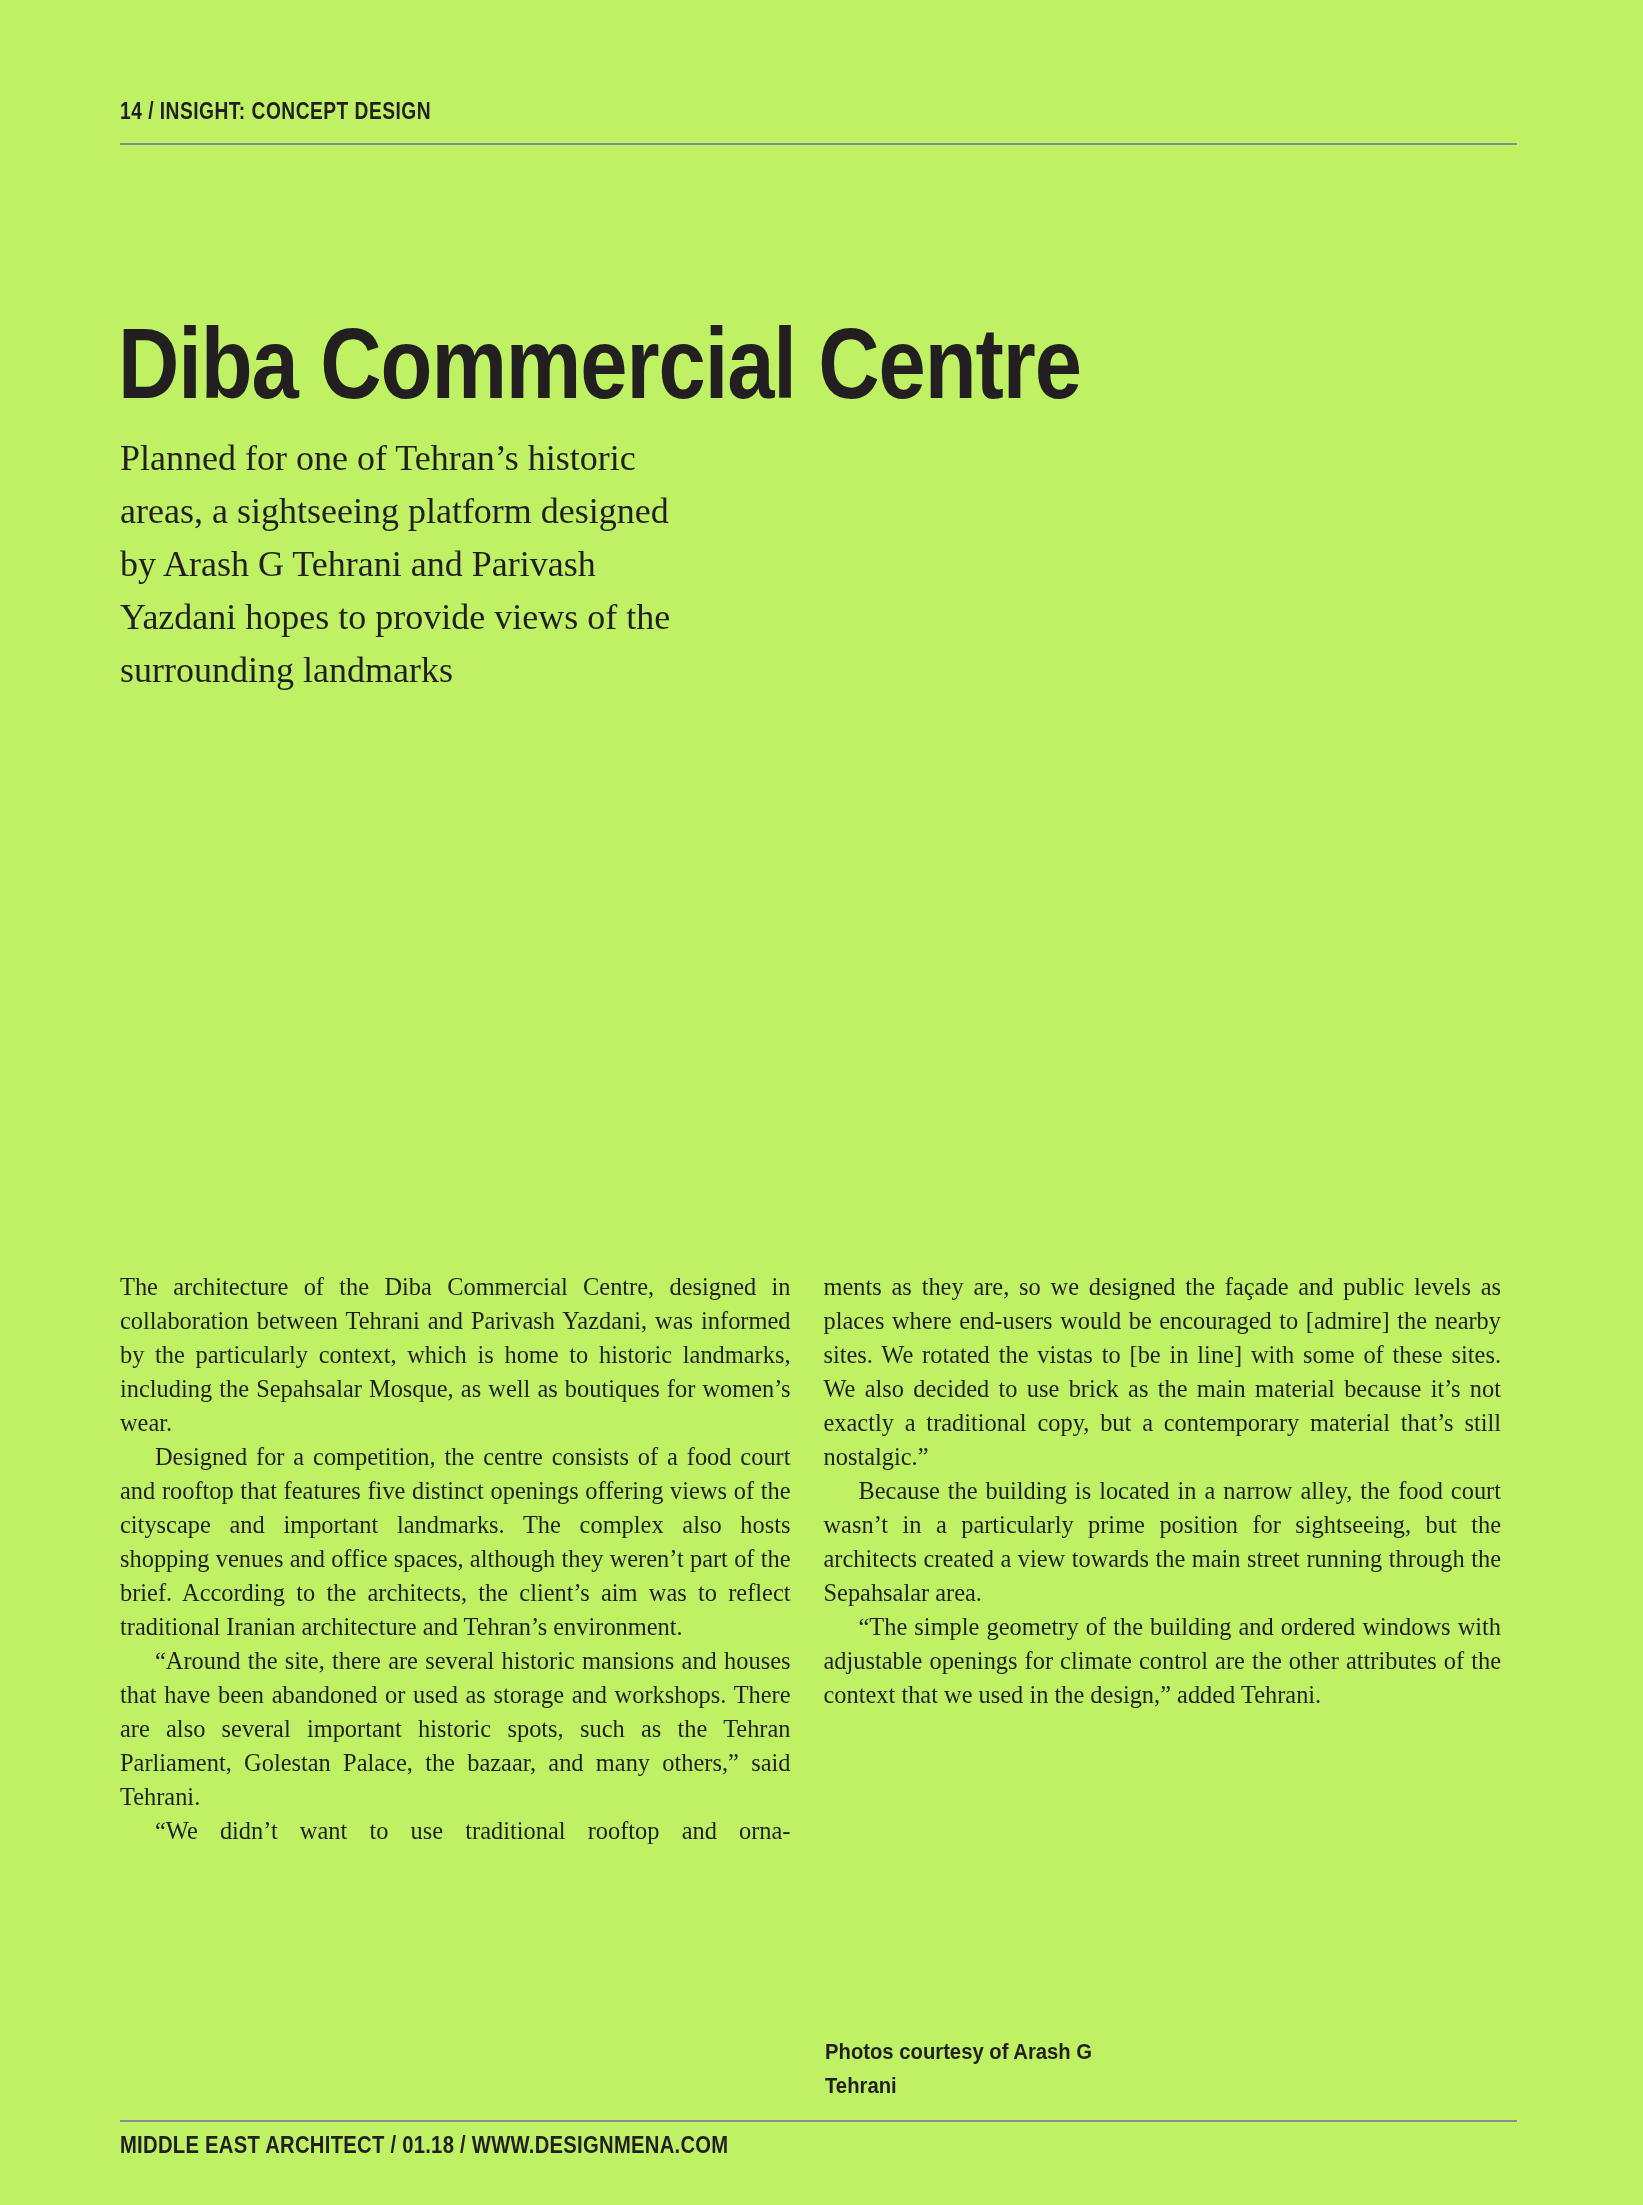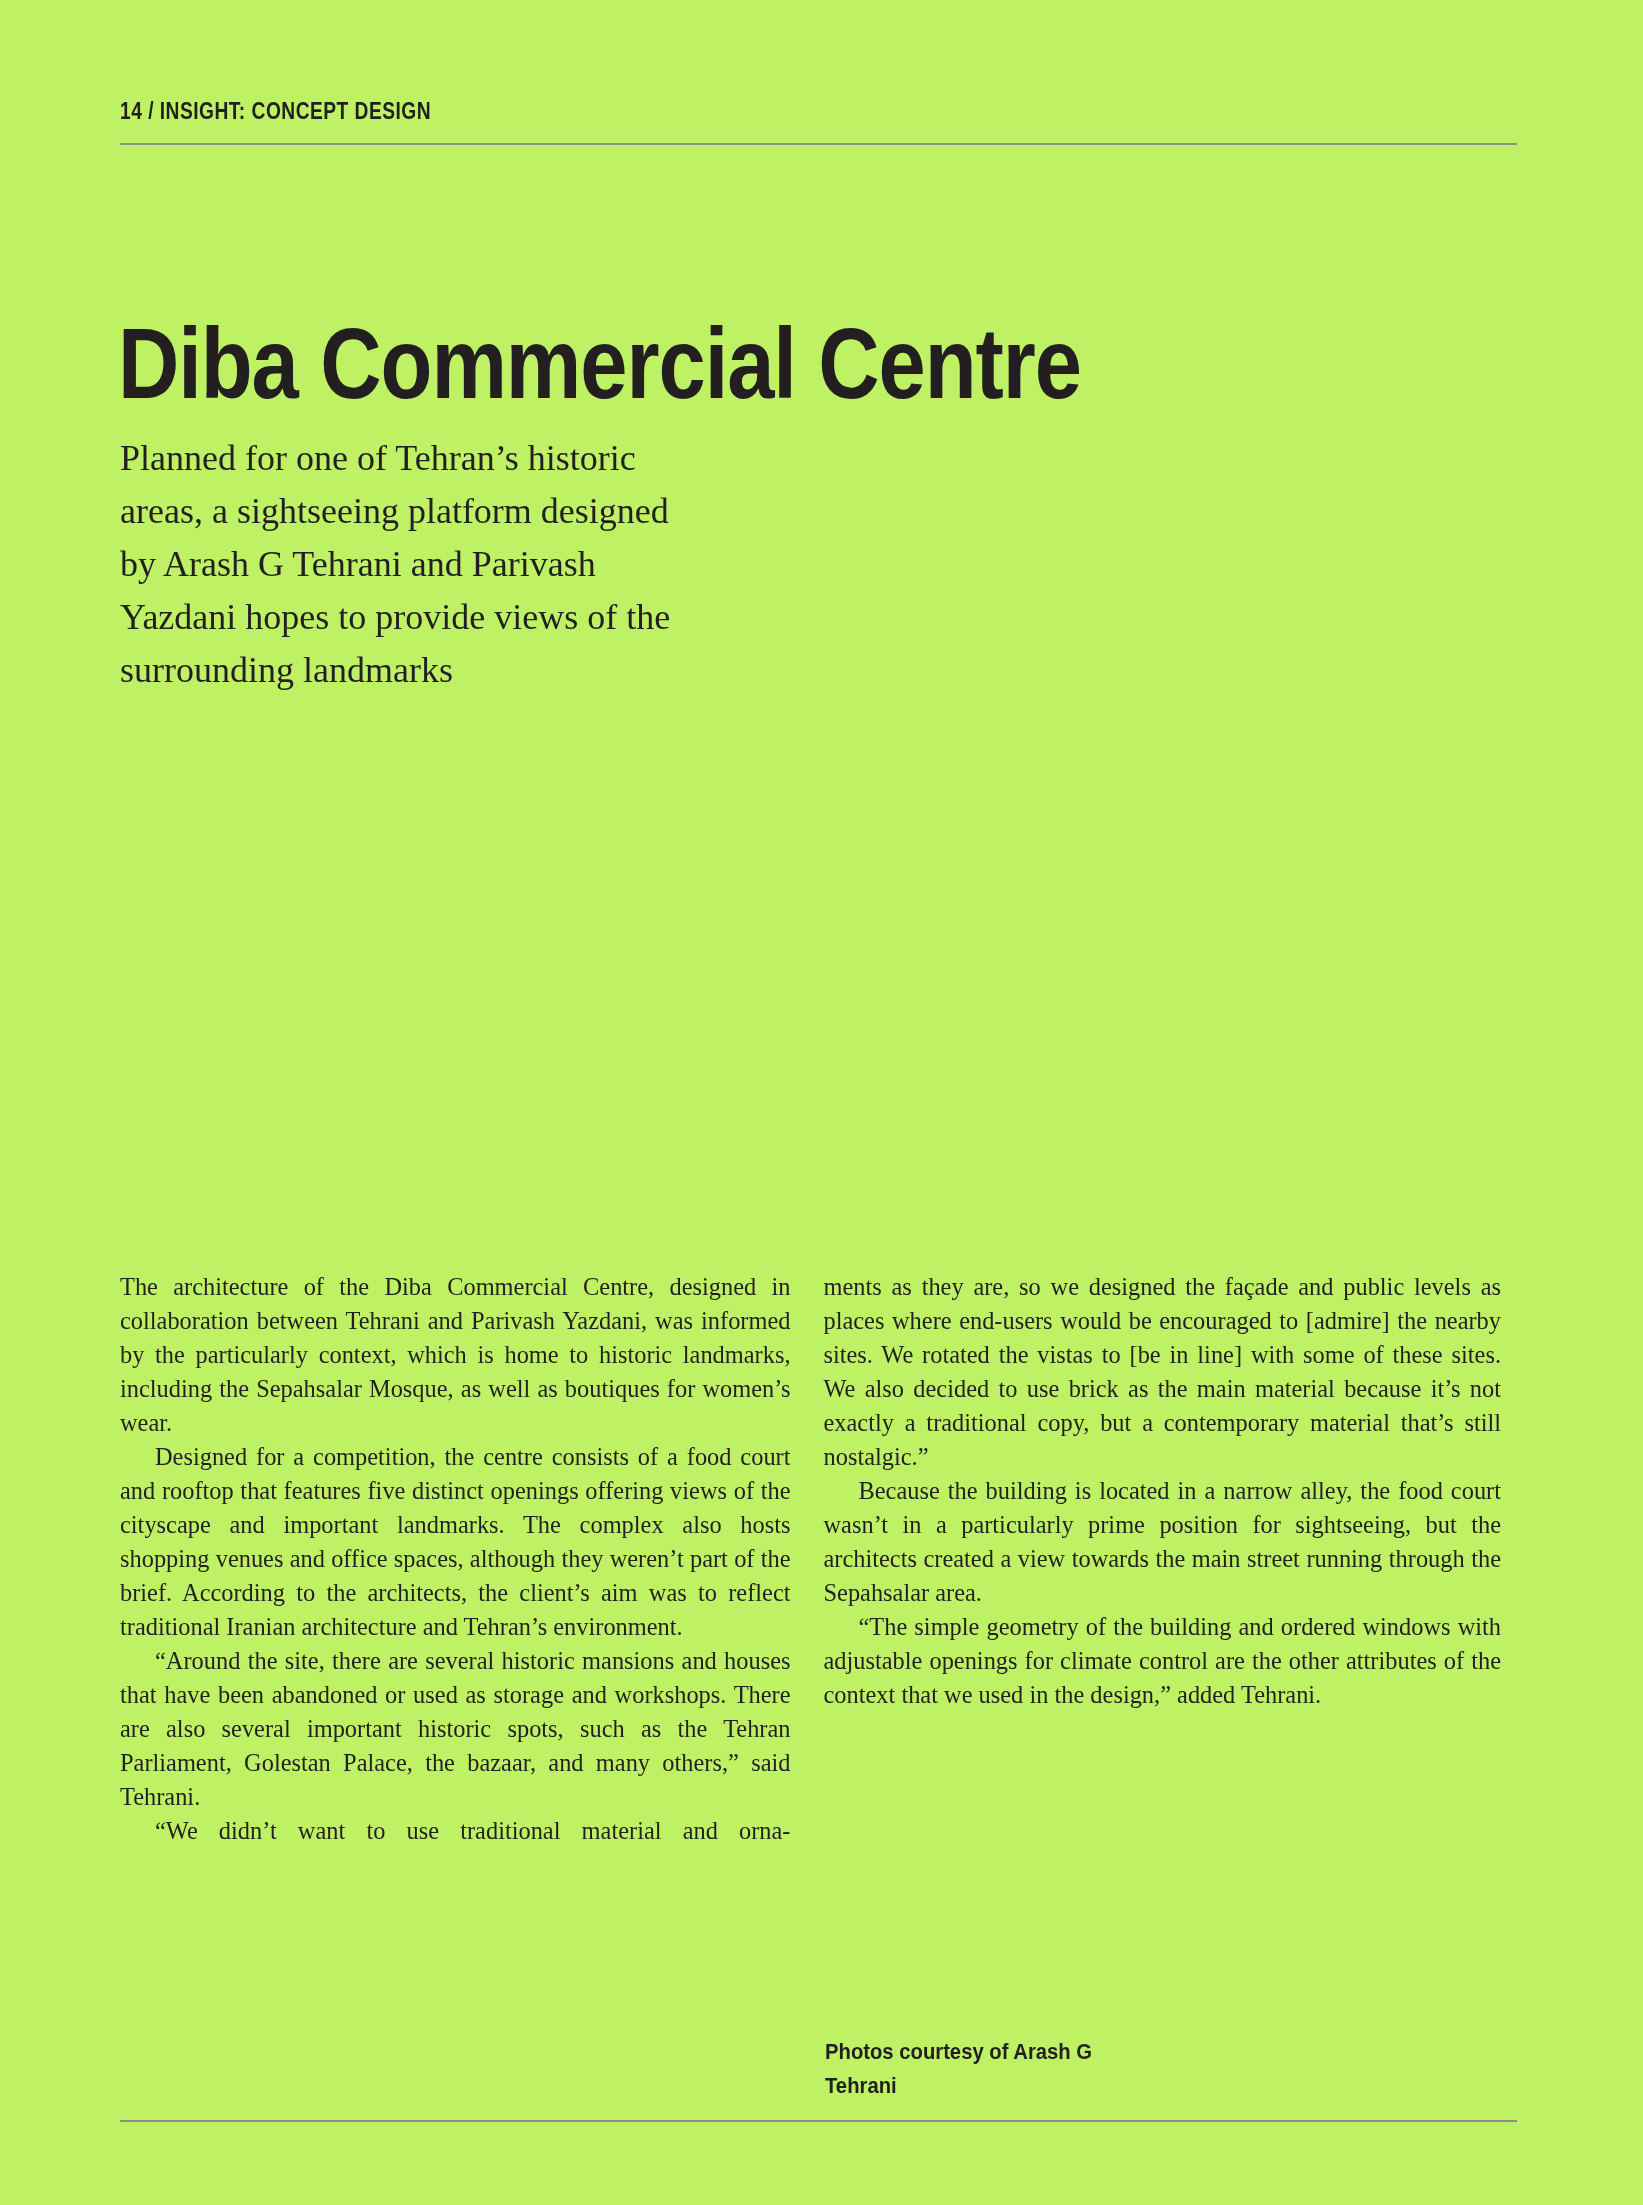--- a/index.html
+++ b/index.html
@@ -91,31 +91,34 @@
 areas, a sightseeing platform designed
 by Arash G Tehrani and Parivash
 Yazdani hopes to provide views of the
 surrounding landmarks</div>
 
   <div class="columns">
     <div class="col col-left">
         <p>The architecture of the Diba Commercial Centre, designed in collaboration between Tehrani and Parivash Yazdani, was informed by the particularly context, which is home to historic landmarks, including the Sepahsalar Mosque, as well as boutiques for women’s wear.</p>
         <p>Designed for a competition, the centre consists of a food court and rooftop that features five distinct openings offering views of the cityscape and important landmarks. The complex also hosts shopping venues and office spaces, although they weren’t part of the brief. According to the architects, the client’s aim was to reflect traditional Iranian architecture and Tehran’s environment.</p>
         <p>“Around the site, there are several historic mansions and houses that have been abandoned or used as storage and workshops. There are also several important historic spots, such as the Tehran Parliament, Golestan Palace, the bazaar, and many others,” said Tehrani.</p>
-        <p>“We didn’t want to use traditional material and orna-</p>
+        <p>“We didn’t want to use traditional rooftop and orna-</p>
       </div>
     <div class="col col-right">
         <p>ments as they are, so we designed the façade and public levels as places where end-users would be encouraged to [admire] the nearby sites. We rotated the vistas to [be in line] with some of these sites. We also decided to use brick as the main material because it’s not exactly a traditional copy, but a contemporary material that’s still nostalgic.”</p>
         <p>Because the building is located in a narrow alley, the food court wasn’t in a particularly prime position for sightseeing, but the architects created a view towards the main street running through the Sepahsalar area.</p>
         <p>“The simple geometry of the building and ordered windows with adjustable openings for climate control are the other attributes of the context that we used in the design,” added Tehrani.</p>
       </div>
   </div>
 
   <div class="photo-credit sans">
     <span class="condensed">Photos courtesy of Arash G
 Tehrani</span>
   </div>
 
   <div class="rule rule-bottom"></div>
 
+  <div class="footer sans">
+    <span class="condensed">MIDDLE EAST ARCHITECT / 01.18 / WWW.DESIGNMENA.COM</span>
+  </div>
 
 </div>
 
 
 </body></html>

